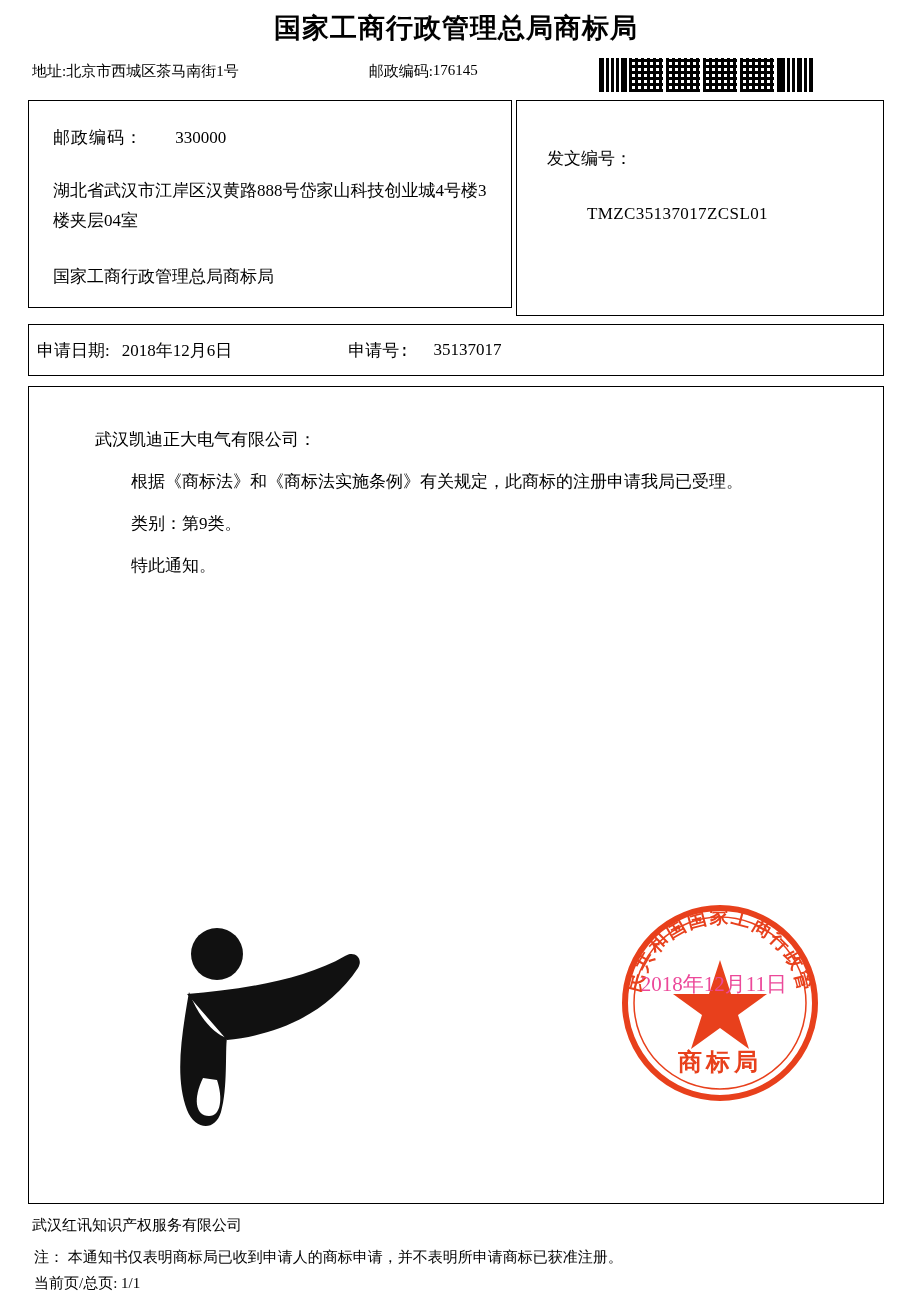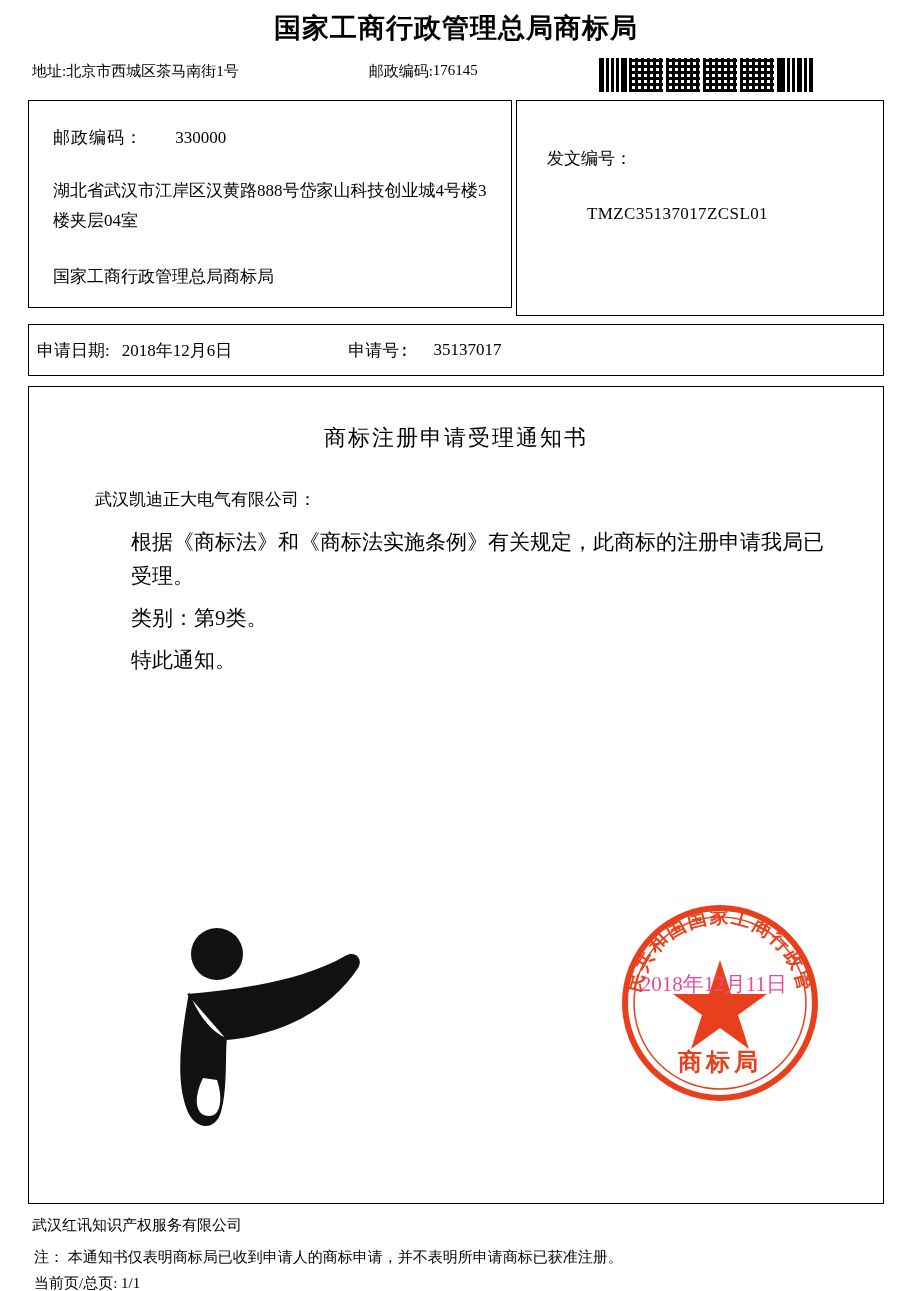--- a/index.html
+++ b/index.html
@@ -147,21 +147,21 @@
     font-size: 22px;
     letter-spacing: 2px;
     margin-bottom: 30px;
   }
   .salutation {
     font-size: 17px;
     margin-left: 26px;
     line-height: 34px;
   }
   .para {
-    font-size: 21px;
+    font-size: 17px;
     margin-left: 62px;
     line-height: 34px;
     margin-top: 8px;
   }
 
   
   .logo {
     position: absolute;
     left: 100px;
     bottom: 60px;
@@ -254,21 +254,20 @@
   </div>
 
   <div class="box date-box">
     <span>申请日期:</span>
     <span class="date-value">2018年12月6日</span>
     <span class="appno-label">申请号:</span>
     <span class="appno-value">35137017</span>
   </div>
 
   <div class="box main-box">
-    <div class="main-title">商标注册申请受理通知书</div>
     <div class="salutation">武汉凯迪正大电气有限公司：</div>
     <div class="para">根据《商标法》和《商标法实施条例》有关规定，此商标的注册申请我局已受理。</div>
     <div class="para">类别：第9类。</div>
     <div class="para">特此通知。</div>
 
     <div class="logo">
       <svg viewBox="0 0 290 215" width="290" height="215" xmlns="http://www.w3.org/2000/svg">
         <circle cx="88" cy="26" r="26" fill="#111111"></circle>
         <path d="M58 66 C110 62 175 52 216 28 C225 22 235 30 229 40 C196 90 140 108 98 112 Z" fill="#111111"></path>
         <path d="M60 64 C52 110 46 150 58 182 C66 202 86 204 92 184 C99 160 96 122 98 110 C85 106 70 90 60 64 Z" fill="#111111"></path>

